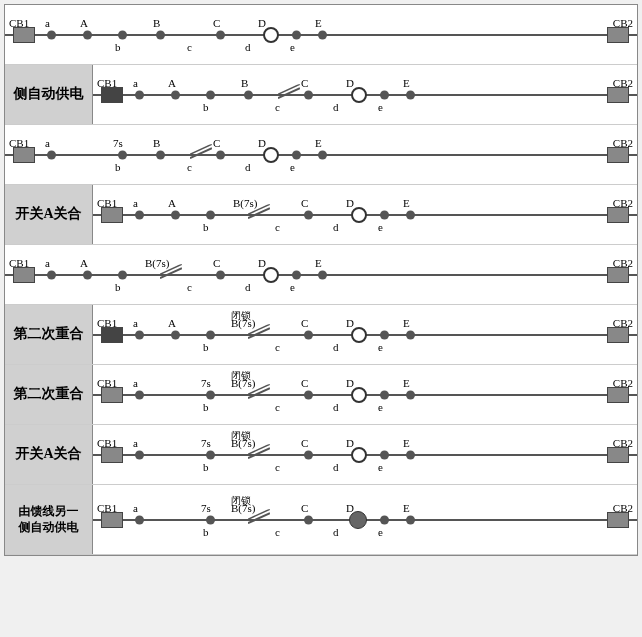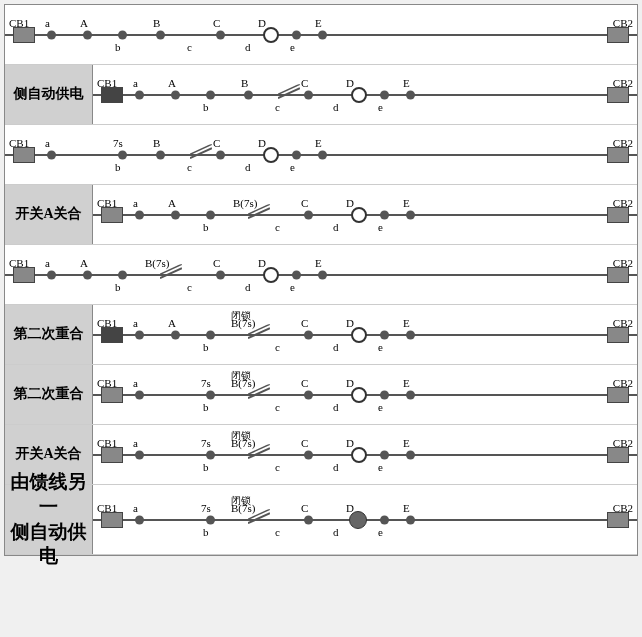--- a/index.html
+++ b/index.html
@@ -431,21 +431,21 @@
       <span class="label below" style="left:285px;">e</span>
       <div class="dot" style="left:287px;"></div>
       <span class="label above" style="left:310px;">E</span>
       <div class="dot" style="left:313px;"></div>
       <span class="label above" style="right:4px;">CB2</span>
       <div class="cb-box" style="right:8px;"></div>
     </div>
   </div>
 
   <div class="row" style="height:70px;">
-    <div class="row-label" style="font-size:19px;">由馈线另一<br>侧自动供电</div>
+    <div class="row-label" style="font-size:12px;">由馈线另一<br>侧自动供电</div>
     <div class="row-circuit">
       <div class="hline"></div>
       <span class="label above" style="left:4px;">CB1</span>
       <div class="cb-box" style="left:8px;"></div>
       <span class="label above" style="left:40px;">a</span>
       <div class="dot" style="left:42px;"></div>
       <span class="label above" style="left:108px;">7s</span>
       <span class="label below" style="left:110px;">b</span>
       <div class="dot" style="left:113px;"></div>
 

